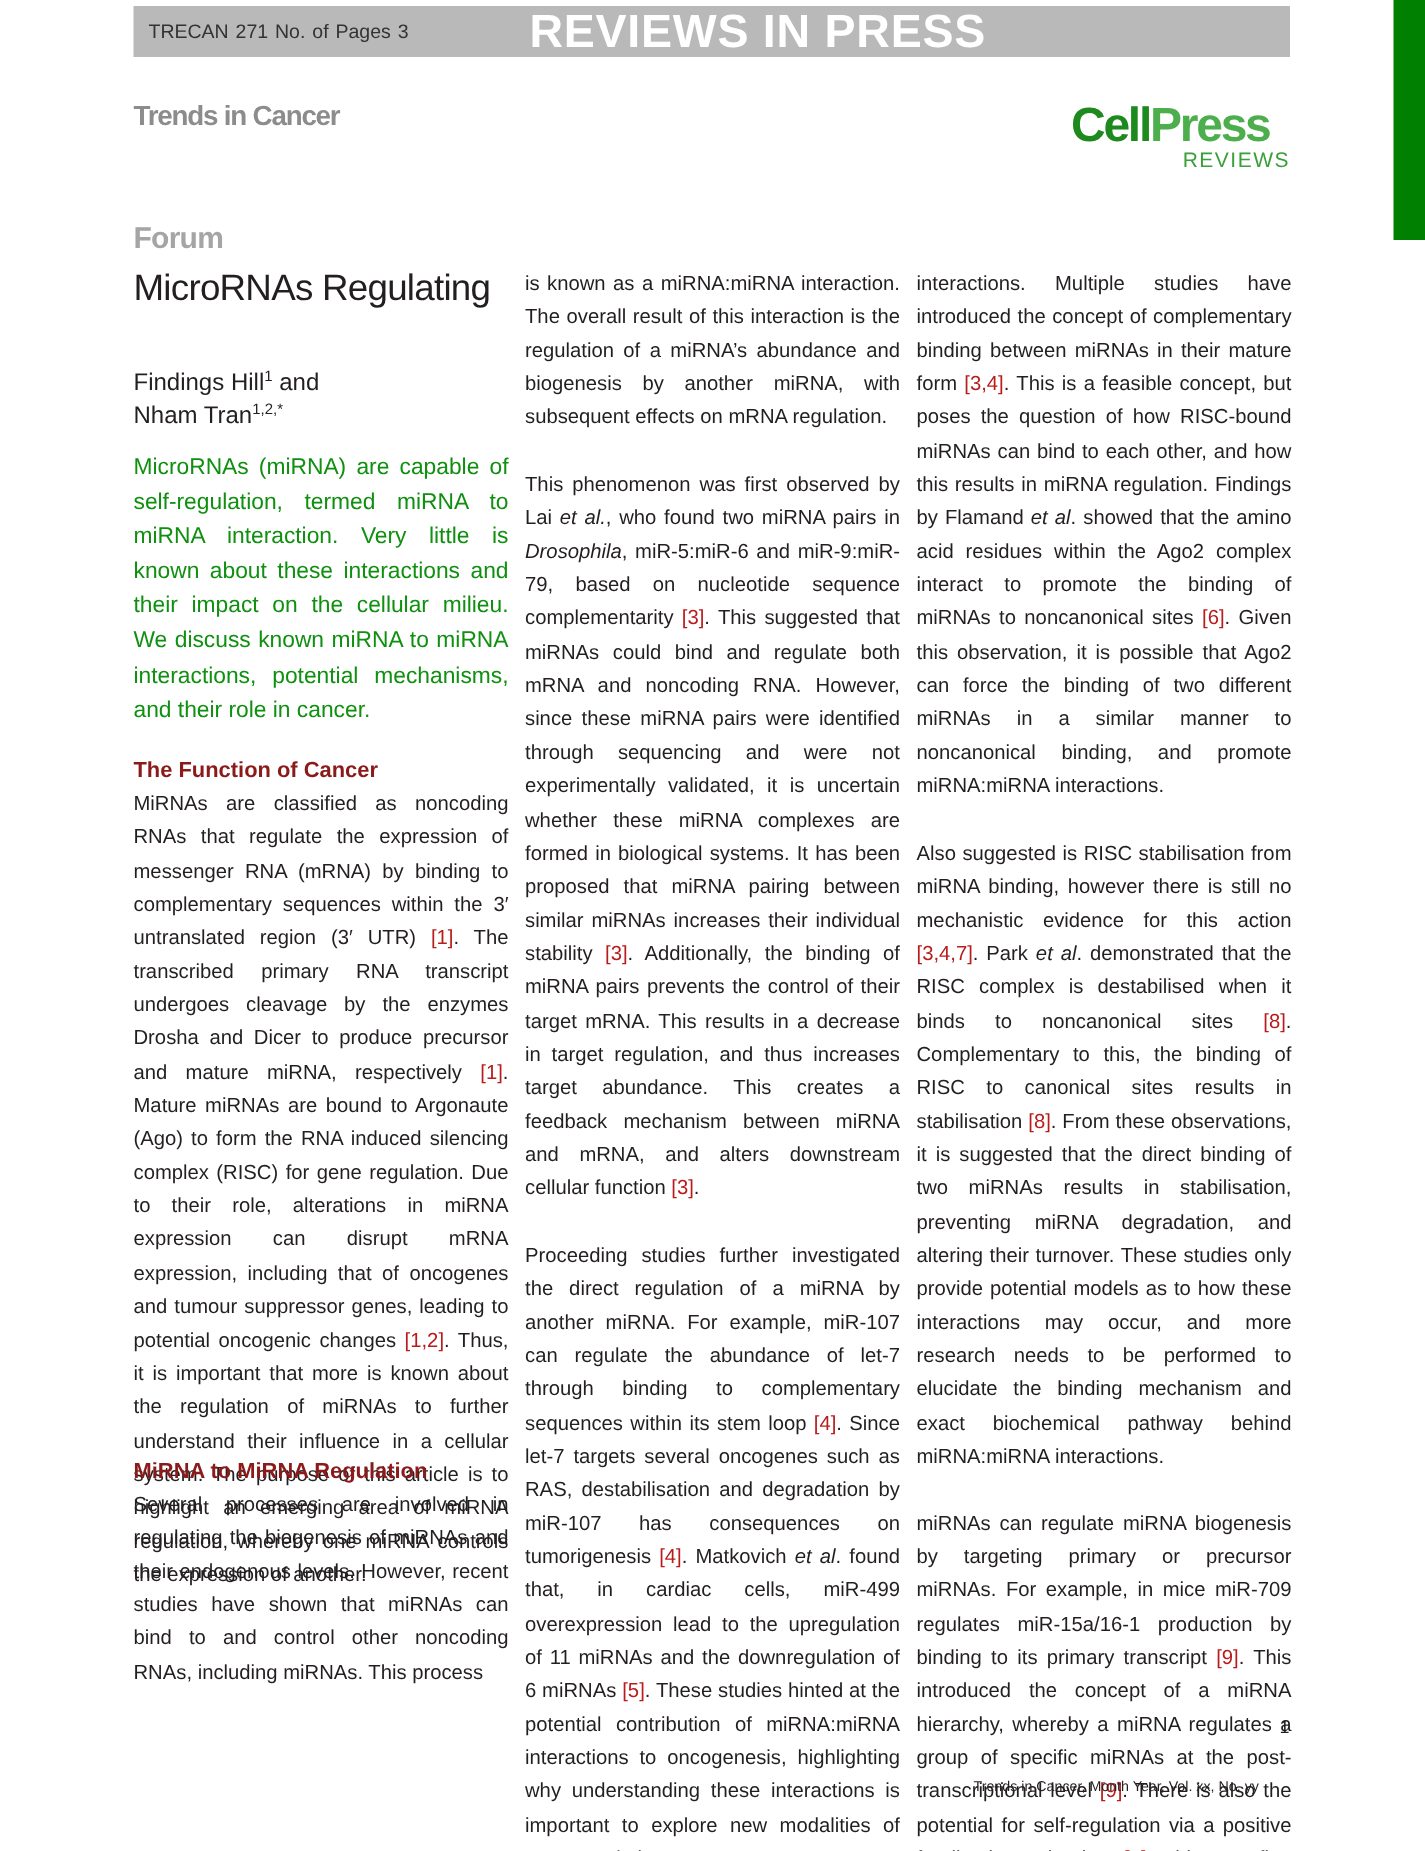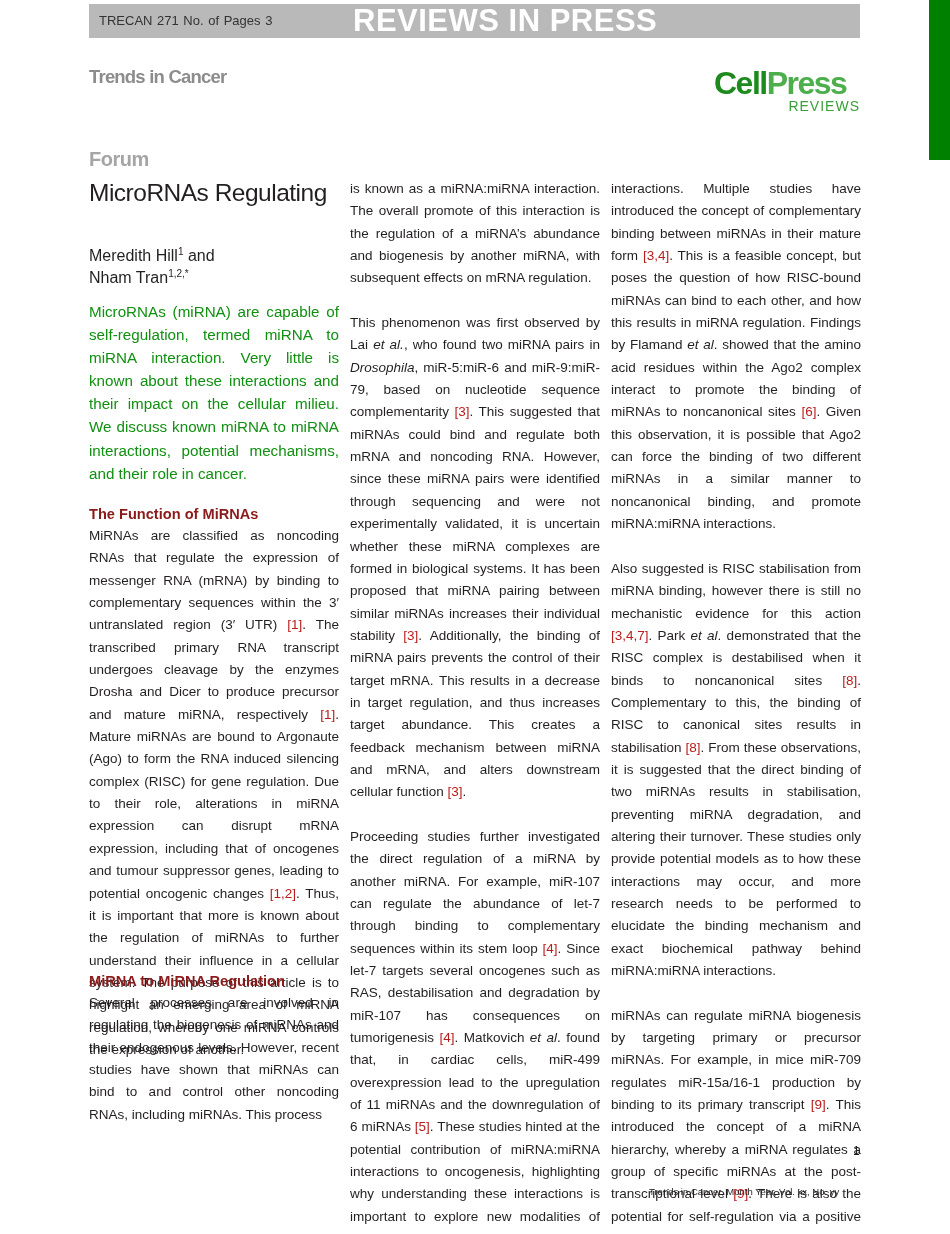--- a/index.html
+++ b/index.html
@@ -82,38 +82,38 @@
   <div class="reviews">REVIEWS</div>
 </div>
 
 <div class="forum">Forum</div>
 
 <h1 class="title" style="font-weight:normal;">
   <span>MicroRNAs Regulating</span><br>
 </h1>
 
 <div class="authors">
-  <span>Meredith Hill</span><sup>1</sup><span> and</span><br>
+  <span>Findings Hill</span><sup>1</sup><span> and</span><br>
   <span>Nham Tran</span><sup>1,2,*</sup>
 </div>
 
 <div class="abstract">MicroRNAs (miRNA) are capable of self-regulation, termed miRNA to miRNA interaction. Very little is known about these interactions and their impact on the cellular milieu. We discuss known miRNA to miRNA interactions, potential mechanisms, and their role in cancer.</div>
 
 <div class="col left1">
-  <h2>The Function of MiRNAs</h2>
+  <h2>The Function of Cancer</h2>
   <p class="last"><span>MiRNAs are classified as noncoding RNAs that regulate the expression of messenger RNA (mRNA) by binding to complementary sequences within the 3′ untranslated region (3′ UTR) </span><span class="cite">[1]</span><span>. The transcribed primary RNA transcript undergoes cleavage by the enzymes Drosha and Dicer to produce precursor and mature miRNA, respectively </span><span class="cite">[1]</span><span>. Mature miRNAs are bound to Argonaute (Ago) to form the RNA induced silencing complex (RISC) for gene regulation. Due to their role, alterations in miRNA expression can disrupt mRNA expression, including that of oncogenes and tumour suppressor genes, leading to potential oncogenic changes </span><span class="cite">[1,2]</span><span>. Thus, it is important that more is known about the regulation of miRNAs to further understand their influence in a cellular system. The purpose of this article is to highlight an emerging area of miRNA regulation, whereby one miRNA controls the expression of another.</span></p>
 </div>
 
 <div class="col left2">
   <h2>MiRNA to MiRNA Regulation</h2>
   <p class="last">Several processes are involved in regulating the biogenesis of miRNAs and their endogenous levels. However, recent studies have shown that miRNAs can bind to and control other noncoding RNAs, including miRNAs. This process</p>
 </div>
 
 <div class="col mid">
-  <p>is known as a miRNA:miRNA interaction. The overall promote of this interaction is the regulation of a miRNA’s abundance and biogenesis by another miRNA, with subsequent effects on mRNA regulation.</p>
+  <p>is known as a miRNA:miRNA interaction. The overall result of this interaction is the regulation of a miRNA’s abundance and biogenesis by another miRNA, with subsequent effects on mRNA regulation.</p>
   <p><span>This phenomenon was first observed by Lai </span><i>et al.</i><span>, who found two miRNA pairs in </span><i>Drosophila</i><span>, miR-5:miR-6 and miR-9:miR-79, based on nucleotide sequence complementarity </span><span class="cite">[3]</span><span>. This suggested that miRNAs could bind and regulate both mRNA and noncoding RNA. However, since these miRNA pairs were identified through sequencing and were not experimentally validated, it is uncertain whether these miRNA complexes are formed in biological systems. It has been proposed that miRNA pairing between similar miRNAs increases their individual stability </span><span class="cite">[3]</span><span>. Additionally, the binding of miRNA pairs prevents the control of their target mRNA. This results in a decrease in target regulation, and thus increases target abundance. This creates a feedback mechanism between miRNA and mRNA, and alters downstream cellular function </span><span class="cite">[3]</span><span>.</span></p>
   <p><span>Proceeding studies further investigated the direct regulation of a miRNA by another miRNA. For example, miR-107 can regulate the abundance of let-7 through binding to complementary sequences within its stem loop </span><span class="cite">[4]</span><span>. Since let-7 targets several oncogenes such as RAS, destabilisation and degradation by miR-107 has consequences on tumorigenesis </span><span class="cite">[4]</span><span>. Matkovich </span><i>et al</i><span>. found that, in cardiac cells, miR-499 overexpression lead to the upregulation of 11 miRNAs and the downregulation of 6 miRNAs </span><span class="cite">[5]</span><span>. These studies hinted at the potential contribution of miRNA:miRNA interactions to oncogenesis, highlighting why understanding these interactions is important to explore new modalities of gene regulation.</span></p>
 
 </div>
 
 <div class="col right">
   <p><span>interactions. Multiple studies have introduced the concept of complementary binding between miRNAs in their mature form </span><span class="cite">[3,4]</span><span>. This is a feasible concept, but poses the question of how RISC-bound miRNAs can bind to each other, and how this results in miRNA regulation. Findings by Flamand </span><i>et al</i><span>. showed that the amino acid residues within the Ago2 complex interact to promote the binding of miRNAs to noncanonical sites </span><span class="cite">[6]</span><span>. Given this observation, it is possible that Ago2 can force the binding of two different miRNAs in a similar manner to noncanonical binding, and promote miRNA:miRNA interactions.</span></p>
   <p><span>Also suggested is RISC stabilisation from miRNA binding, however there is still no mechanistic evidence for this action </span><span class="cite">[3,4,7]</span><span>. Park </span><i>et al</i><span>. demonstrated that the RISC complex is destabilised when it binds to noncanonical sites </span><span class="cite">[8]</span><span>. Complementary to this, the binding of RISC to canonical sites results in stabilisation </span><span class="cite">[8]</span><span>. From these observations, it is suggested that the direct binding of two miRNAs results in stabilisation, preventing miRNA degradation, and altering their turnover. These studies only provide potential models as to how these interactions may occur, and more research needs to be performed to elucidate the binding mechanism and exact biochemical pathway behind miRNA:miRNA interactions.</span></p>
   <p class="last"><span>miRNAs can regulate miRNA biogenesis by targeting primary or precursor miRNAs. For example, in mice miR-709 regulates miR-15a/16-1 production by binding to its primary transcript </span><span class="cite">[9]</span><span>. This introduced the concept of a miRNA hierarchy, whereby a miRNA regulates a group of specific miRNAs at the post-transcriptional level </span><span class="cite">[9]</span><span>. There is also the potential for self-regulation via a positive feedback mechanism </span><span class="cite">[7]</span><span>. This was first shown in </span></p>
 </div>

